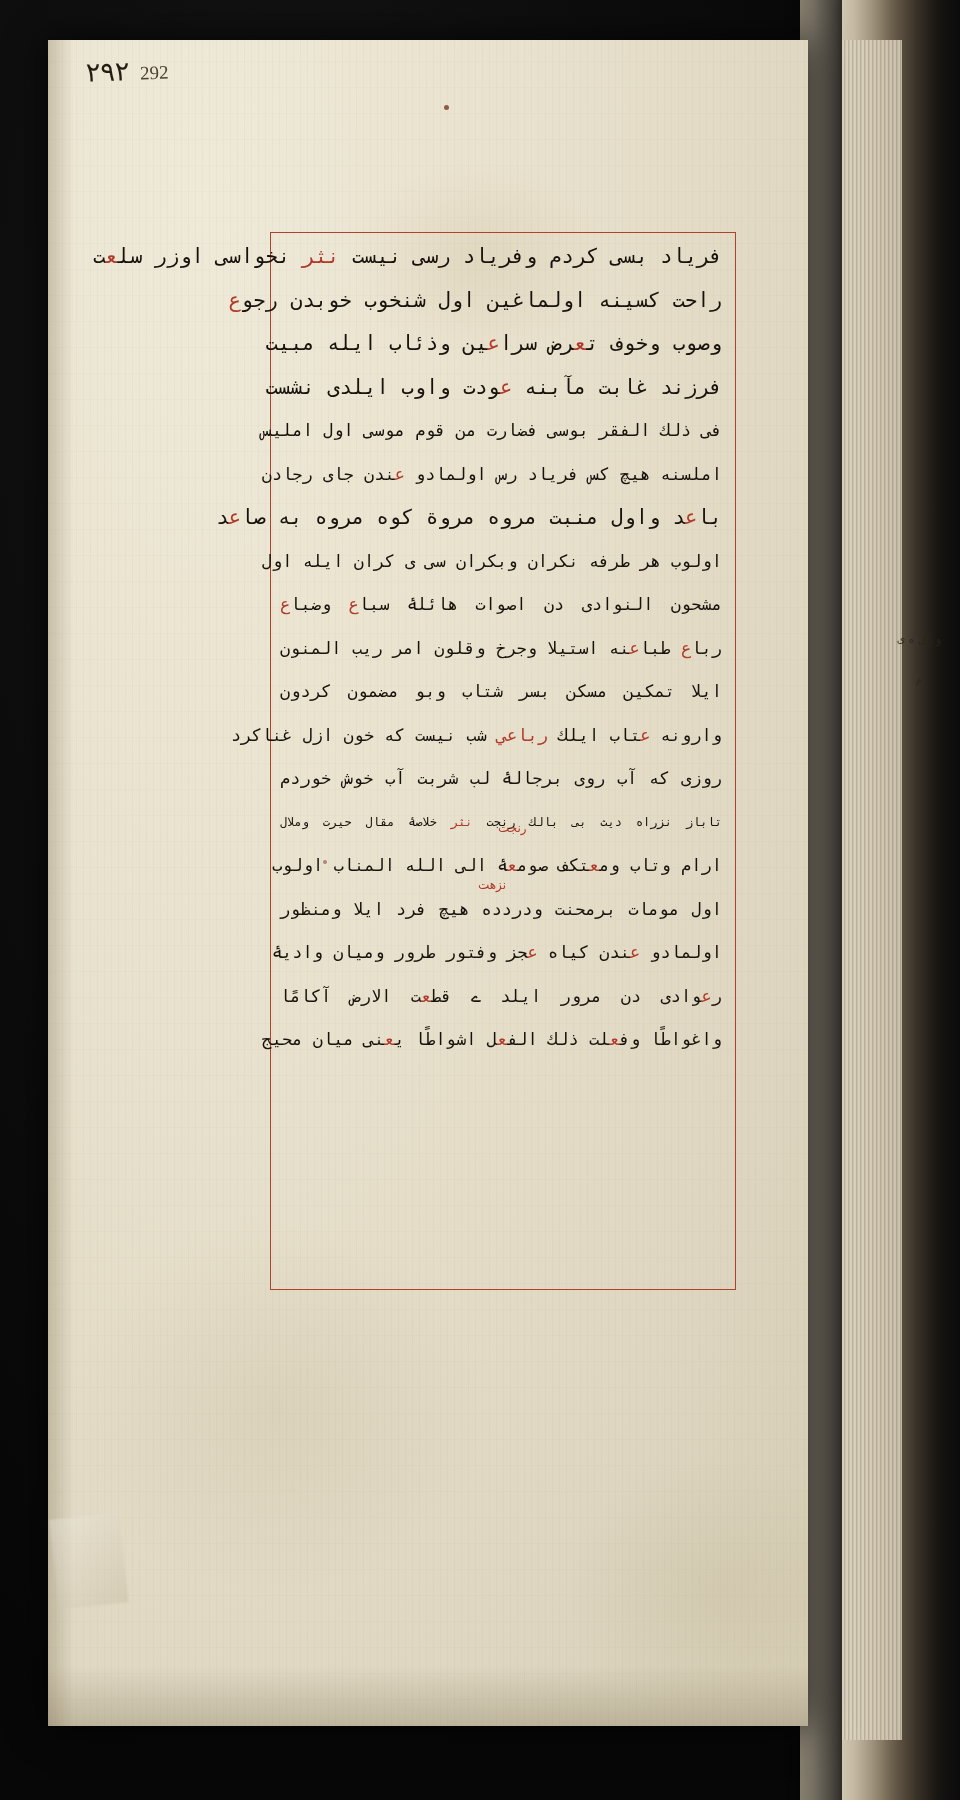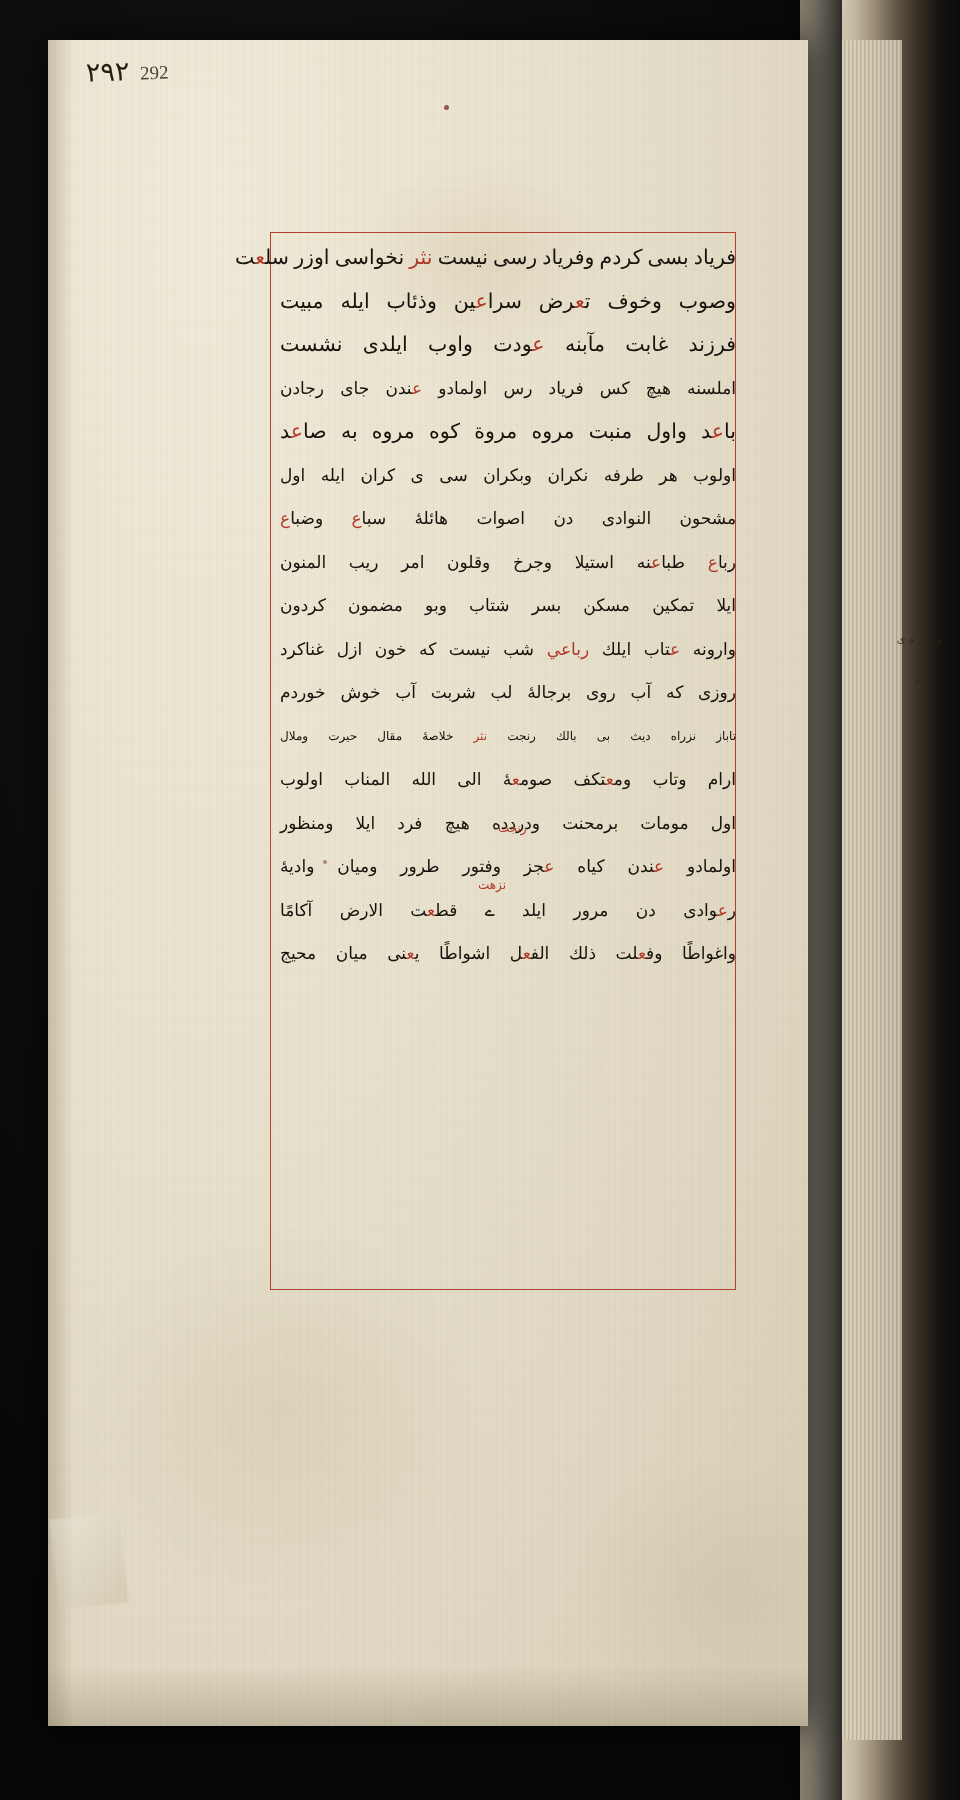--- a/index.html
+++ b/index.html
@@ -209,25 +209,25 @@
   }
 
   
   .text-block {
     position: absolute;
     left: 222px;
     top: 192px;
     width: 466px;
     height: 1058px;
     box-sizing: border-box;
-    padding: 4px 0 4px 10px;
+    padding: 4px 14px 4px 10px;
     direction: rtl;
     text-align: justify;
     text-align-last: justify;
-    font-family: Liberation Serif, serif;
+    font-family: Liberation Mono, monospace;
     color: #17120c;
     font-size: 20.5px;
     line-height: 43.5px;
   }
   .line {
     white-space: nowrap;
     display: block;
     overflow: visible;
     transform-origin: right center;
   }
@@ -297,22 +297,24 @@
       <span class="foliation-western">292</span>
     </div>
 
     <div class="ink-fleck"></div>
     <div class="ink-fleck b"></div>
 
     <div class="text-frame"></div>
 
     <div class="text-block">
       <span class="line">فرياد بسى كردم وفرياد رسى نيست <span class="rubric">نثر</span> نخواسى اوزر سل<span class="rubric">ع</span>ت</span>
+      <span class="line">راحت كسينه اولماغين اول شنخوب خوبدن رجو<span class="rubric">ع</span></span>
       <span class="line">وصوب وخوف ت<span class="rubric">ع</span>رض سرا<span class="rubric">ع</span>ين وذئاب ايله مبيت</span>
       <span class="line">فرزند غابت مآبنه <span class="rubric">ع</span>ودت واوب ايلدى نشست</span>
+      <span class="line small">فى ذلك الفقر بوسى فضارت من قوم موسى اول امليس</span>
       <span class="line small">املسنه هيچ كس فرياد رس اولمادو <span class="rubric">ع</span>ندن جاى رجادن</span>
       <span class="line">با<span class="rubric">ع</span>د واول منبت مروه مروة كوه مروه به صا<span class="rubric">ع</span>د</span>
       <span class="line small">اولوب هر طرفه نكران وبكران سى ى كران ايله اول</span>
       <span class="line small">مشحون النوادى دن اصوات هائلۀ سبا<span class="rubric">ع</span> وضبا<span class="rubric">ع</span></span>
       <span class="line small">ربا<span class="rubric">ع</span> طبا<span class="rubric">ع</span>نه استيلا وجرخ وقلون امر ريب المنون</span>
       <span class="line small">ايلا تمكين مسكن بسر شتاب وبو مضمون كردون</span>
       <span class="line small">وارونه <span class="rubric">ع</span>تاب ايلك <span class="rubric">ربا<span class="rubric">ع</span>ي</span> شب نيست كه خون ازل غناكرد</span>
       <span class="line small">روزى كه آب روى برجالۀ لب شربت آب خوش خوردم</span>
       <span class="line tiny">تاباز نزراه ديث بى بالك رنجت <span class="rubric">نثر</span> خلاصۀ مقال حيرت وملال</span>
       <span class="line small">ارام وتاب وم<span class="rubric">ع</span>تكف صوم<span class="rubric">ع</span>ۀ الى الله المناب اولوب</span>

